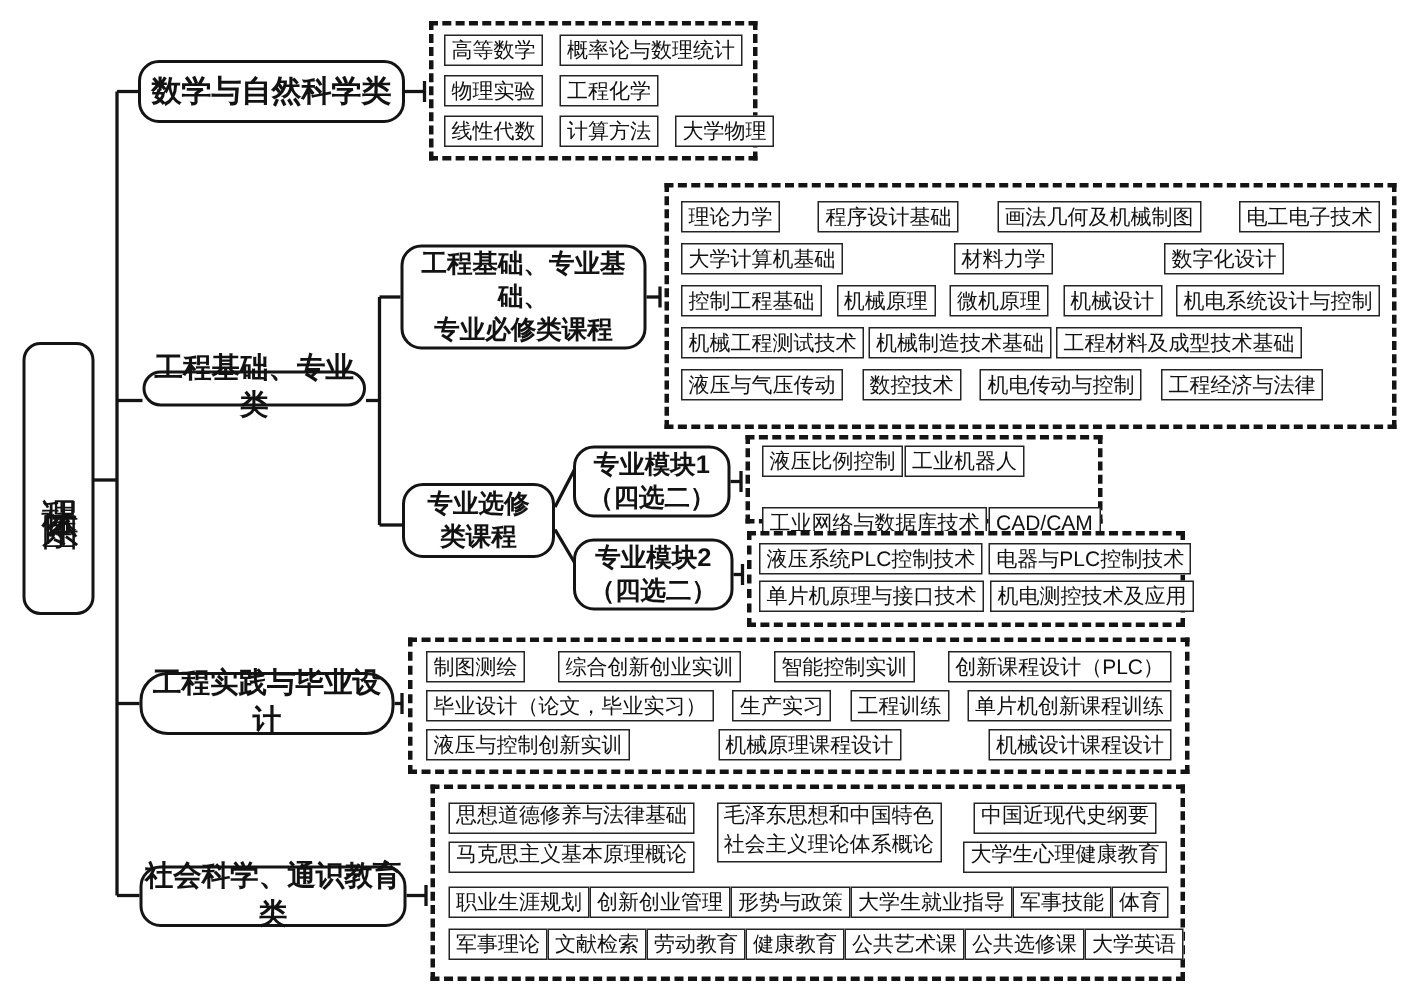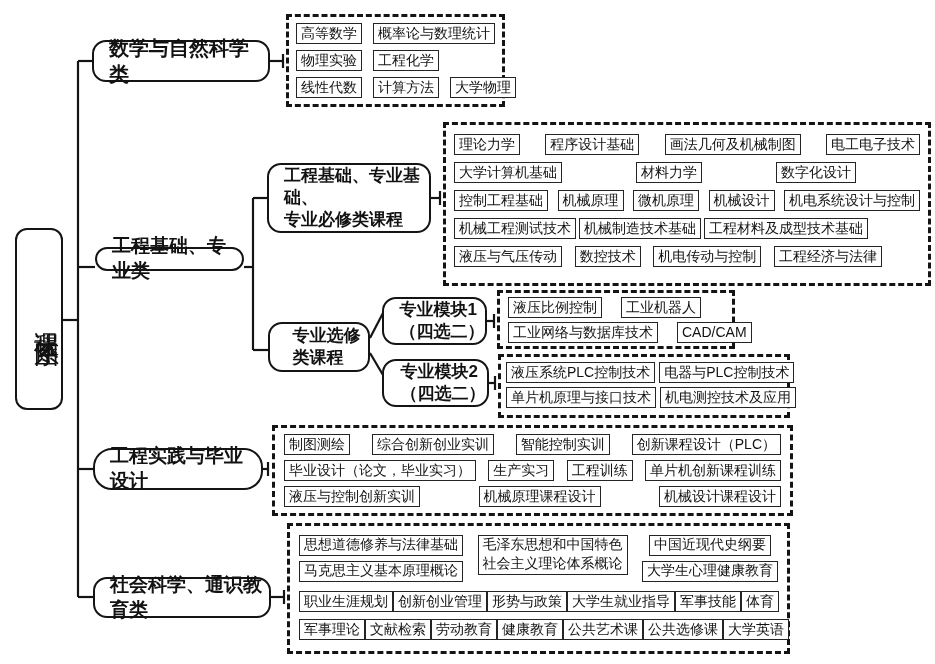--- a/index.html
+++ b/index.html
@@ -3,22 +3,22 @@
 <meta charset="utf-8">
 <style>
   html,body{margin:0;padding:0;background:#fff;}
   .canvas{position:relative;width:935px;height:664px;background:#fff;
           font-family:"Liberation Sans",sans-serif;color:#121212;overflow:hidden;}
   svg.conn{position:absolute;left:0;top:0;width:935px;height:664px;}
   svg.conn line{stroke:#141414;stroke-width:2.2;}
 
   .node{position:absolute;display:flex;align-items:center;justify-content:center;
         border:2.5px solid #141414;border-radius:14px;background:#fff;
-        font-weight:bold;white-space:pre-line;line-height:1.3;
-        box-sizing:border-box;z-index:2;padding-left:15px;}
+        font-weight:bold;text-align:center;white-space:pre-line;line-height:1.3;
+        box-sizing:border-box;z-index:2;}
   .root{writing-mode:vertical-rl;letter-spacing:3px;font-weight:normal;
         border-width:2px;border-radius:12px;font-size:25px;line-height:1;}
   .dashed{position:absolute;border:3px dashed #141414;background:#fff;
           box-sizing:border-box;z-index:2;}
   .row{display:flex;align-items:flex-start;}
   .left{justify-content:flex-start;}
   .spread{justify-content:space-between;text-align:right;}
   .course{display:inline-block;border:1.5px solid #242424;padding:0 4px;
           font-size:14px;line-height:19px;background:#fff;white-space:nowrap;
           box-sizing:border-box;}
@@ -32,21 +32,21 @@
 
   #node-eng{left:95px;top:247px;width:149px;height:24px;font-size:19px;}
   #node-eng-req{left:267px;top:163px;width:164px;height:70px;font-size:17px;}
   #dash-eng{left:443px;top:122px;width:488px;height:164px;padding:9px 8px;}
   #dash-eng .row{margin-bottom:7px;}
   .pr-64{padding-right:64px;} .pr-52{padding-right:52px;} .pr-38{padding-right:38px;}
 
   #node-elective{left:268px;top:322px;width:102px;height:50px;font-size:17px;}
   #node-mod1{left:382px;top:297px;width:105px;height:48px;font-size:17px;}
   #dash-mod1{left:497px;top:290px;width:238px;height:59px;padding:4px 8px;}
-  #dash-mod1 .row{margin-bottom:4px;gap:19px;}
+  #dash-mod1 .row{margin-bottom:20px;gap:1px;}
   #node-mod2{left:382px;top:359px;width:107px;height:48px;font-size:17px;}
   #dash-mod2{left:498px;top:354px;width:292px;height:64px;padding:5px 5px;}
   #dash-mod2 .row{margin-bottom:4px;gap:4px;}
 
   #node-practice{left:93px;top:448px;width:170px;height:42px;font-size:19px;border-radius:19px;}
   #dash-practice{left:272px;top:425px;width:521px;height:91px;padding:6px 9px;}
   #dash-practice .row{margin-bottom:5px;}
 
   #node-social{left:93px;top:577px;width:178px;height:41px;font-size:19px;}
   #dash-social{left:287px;top:523px;width:503px;height:131px;padding:9px 9px;}

